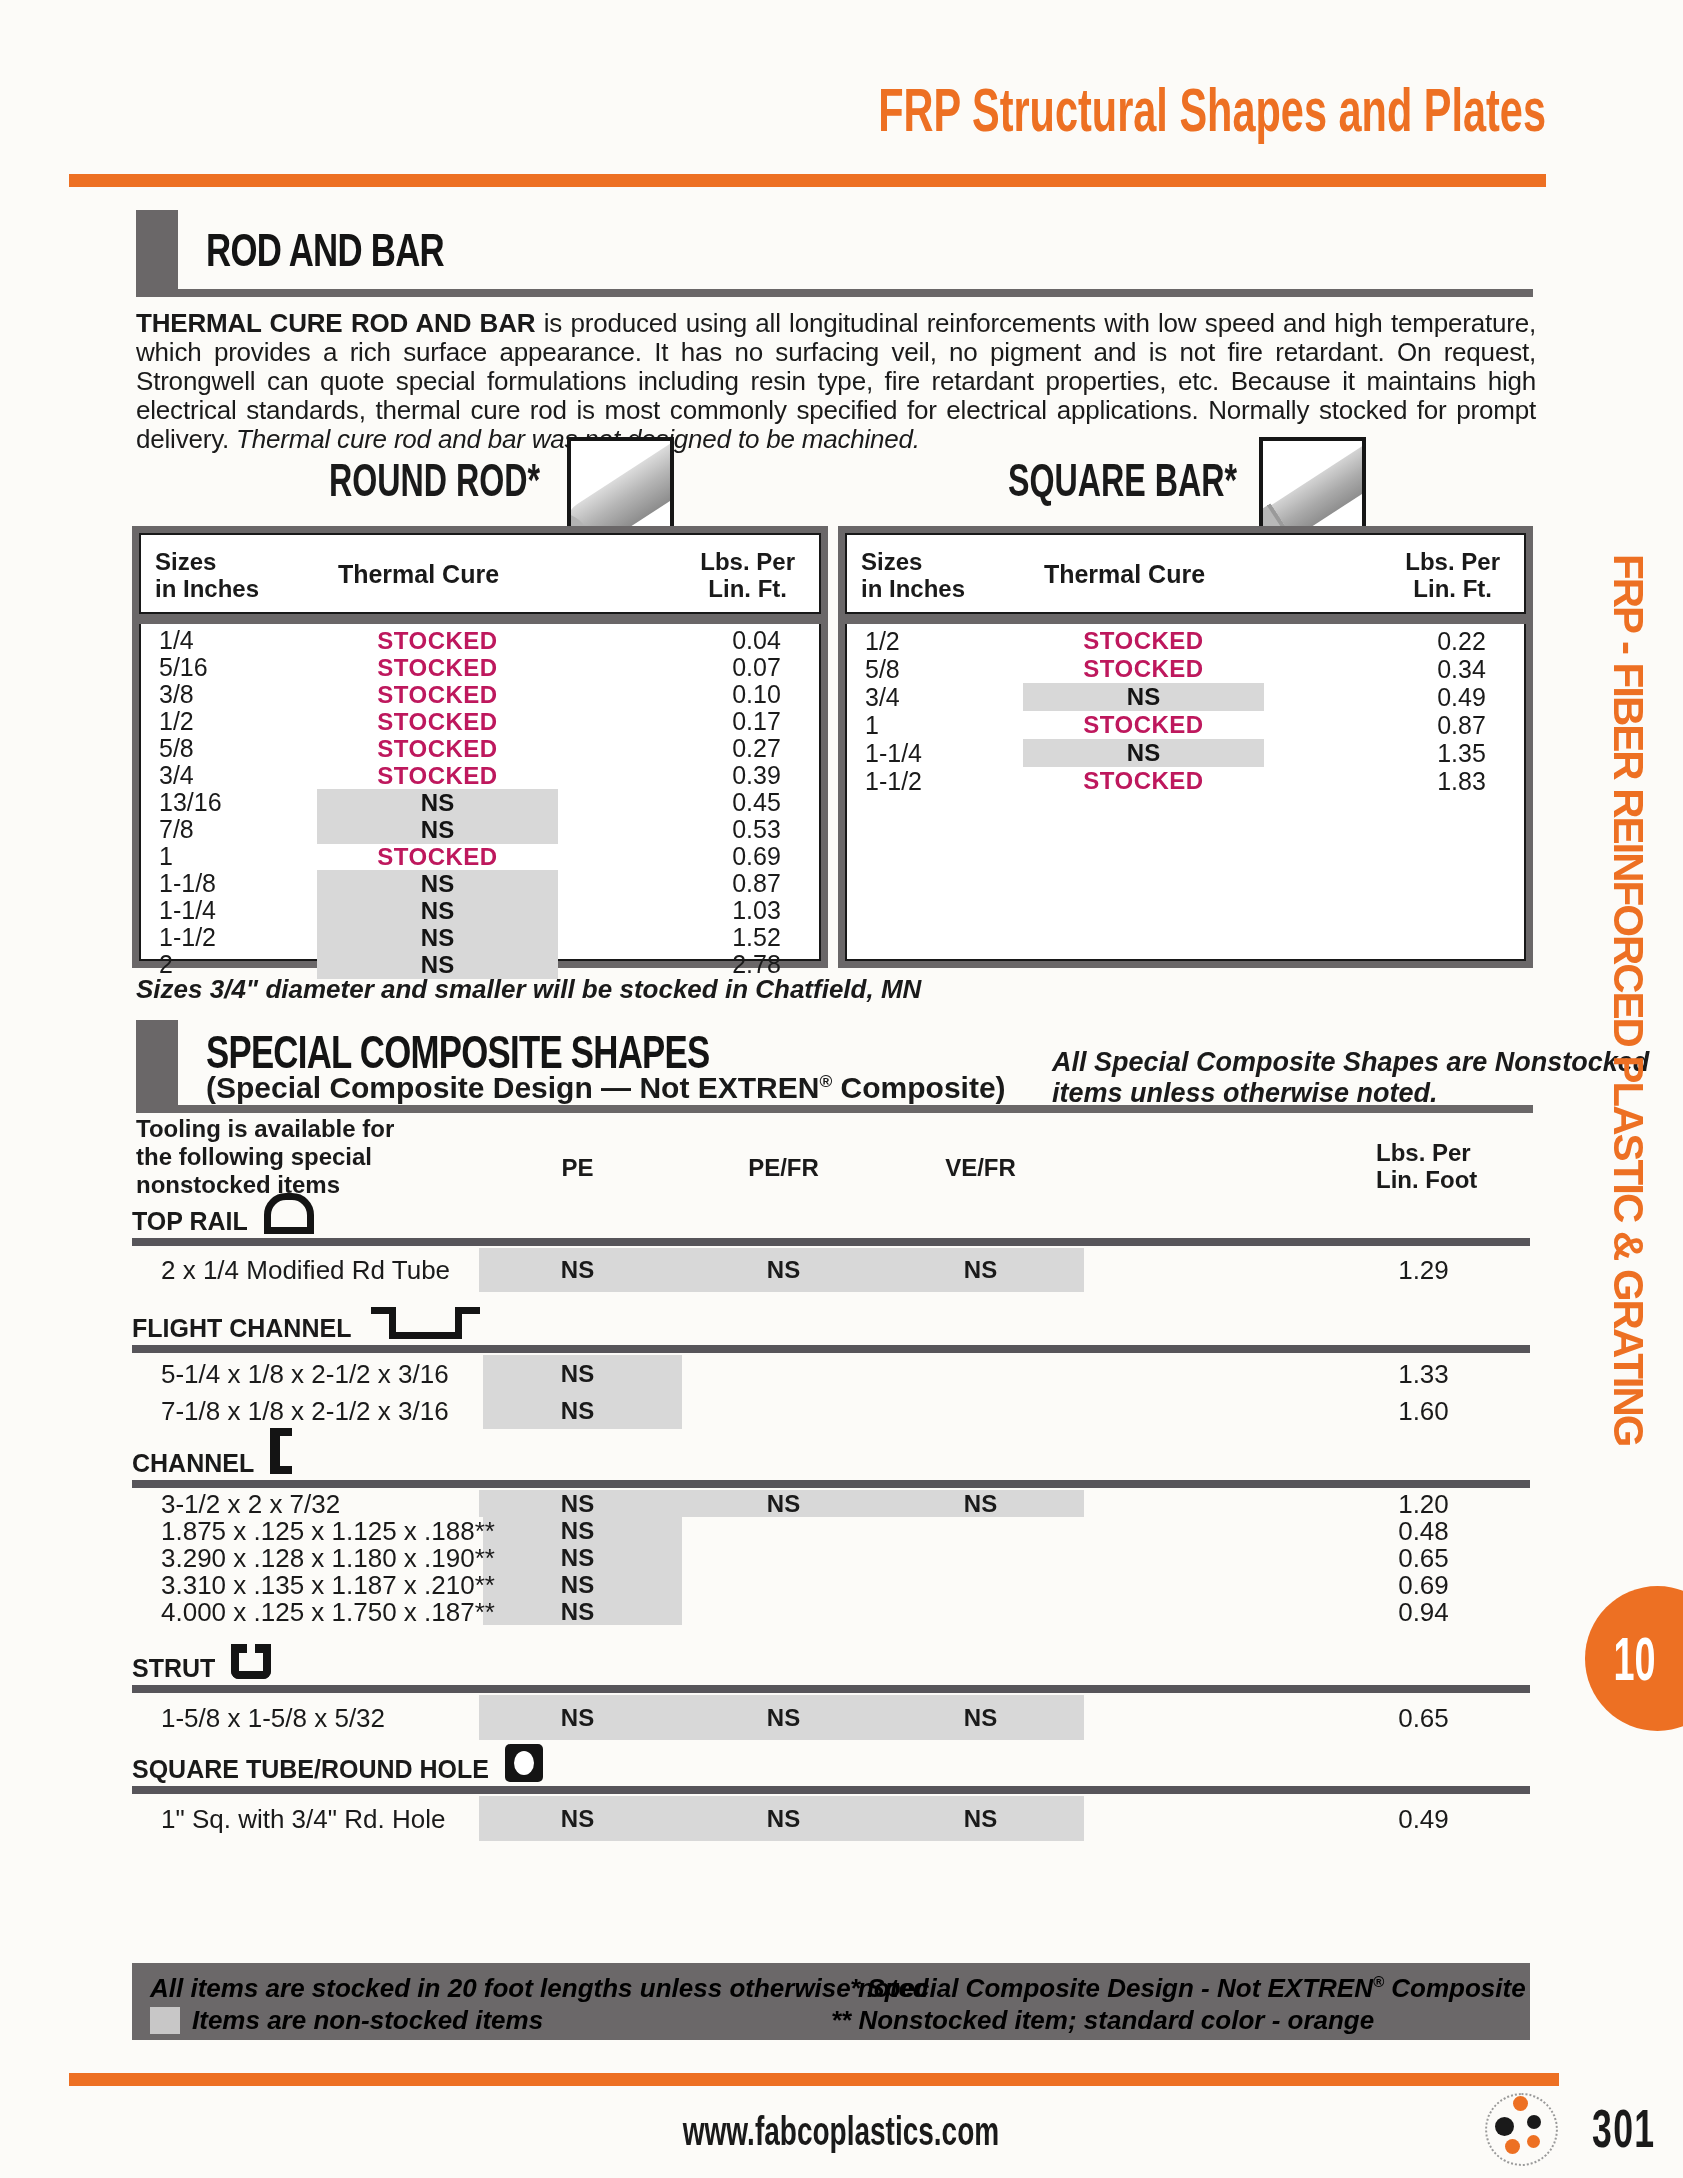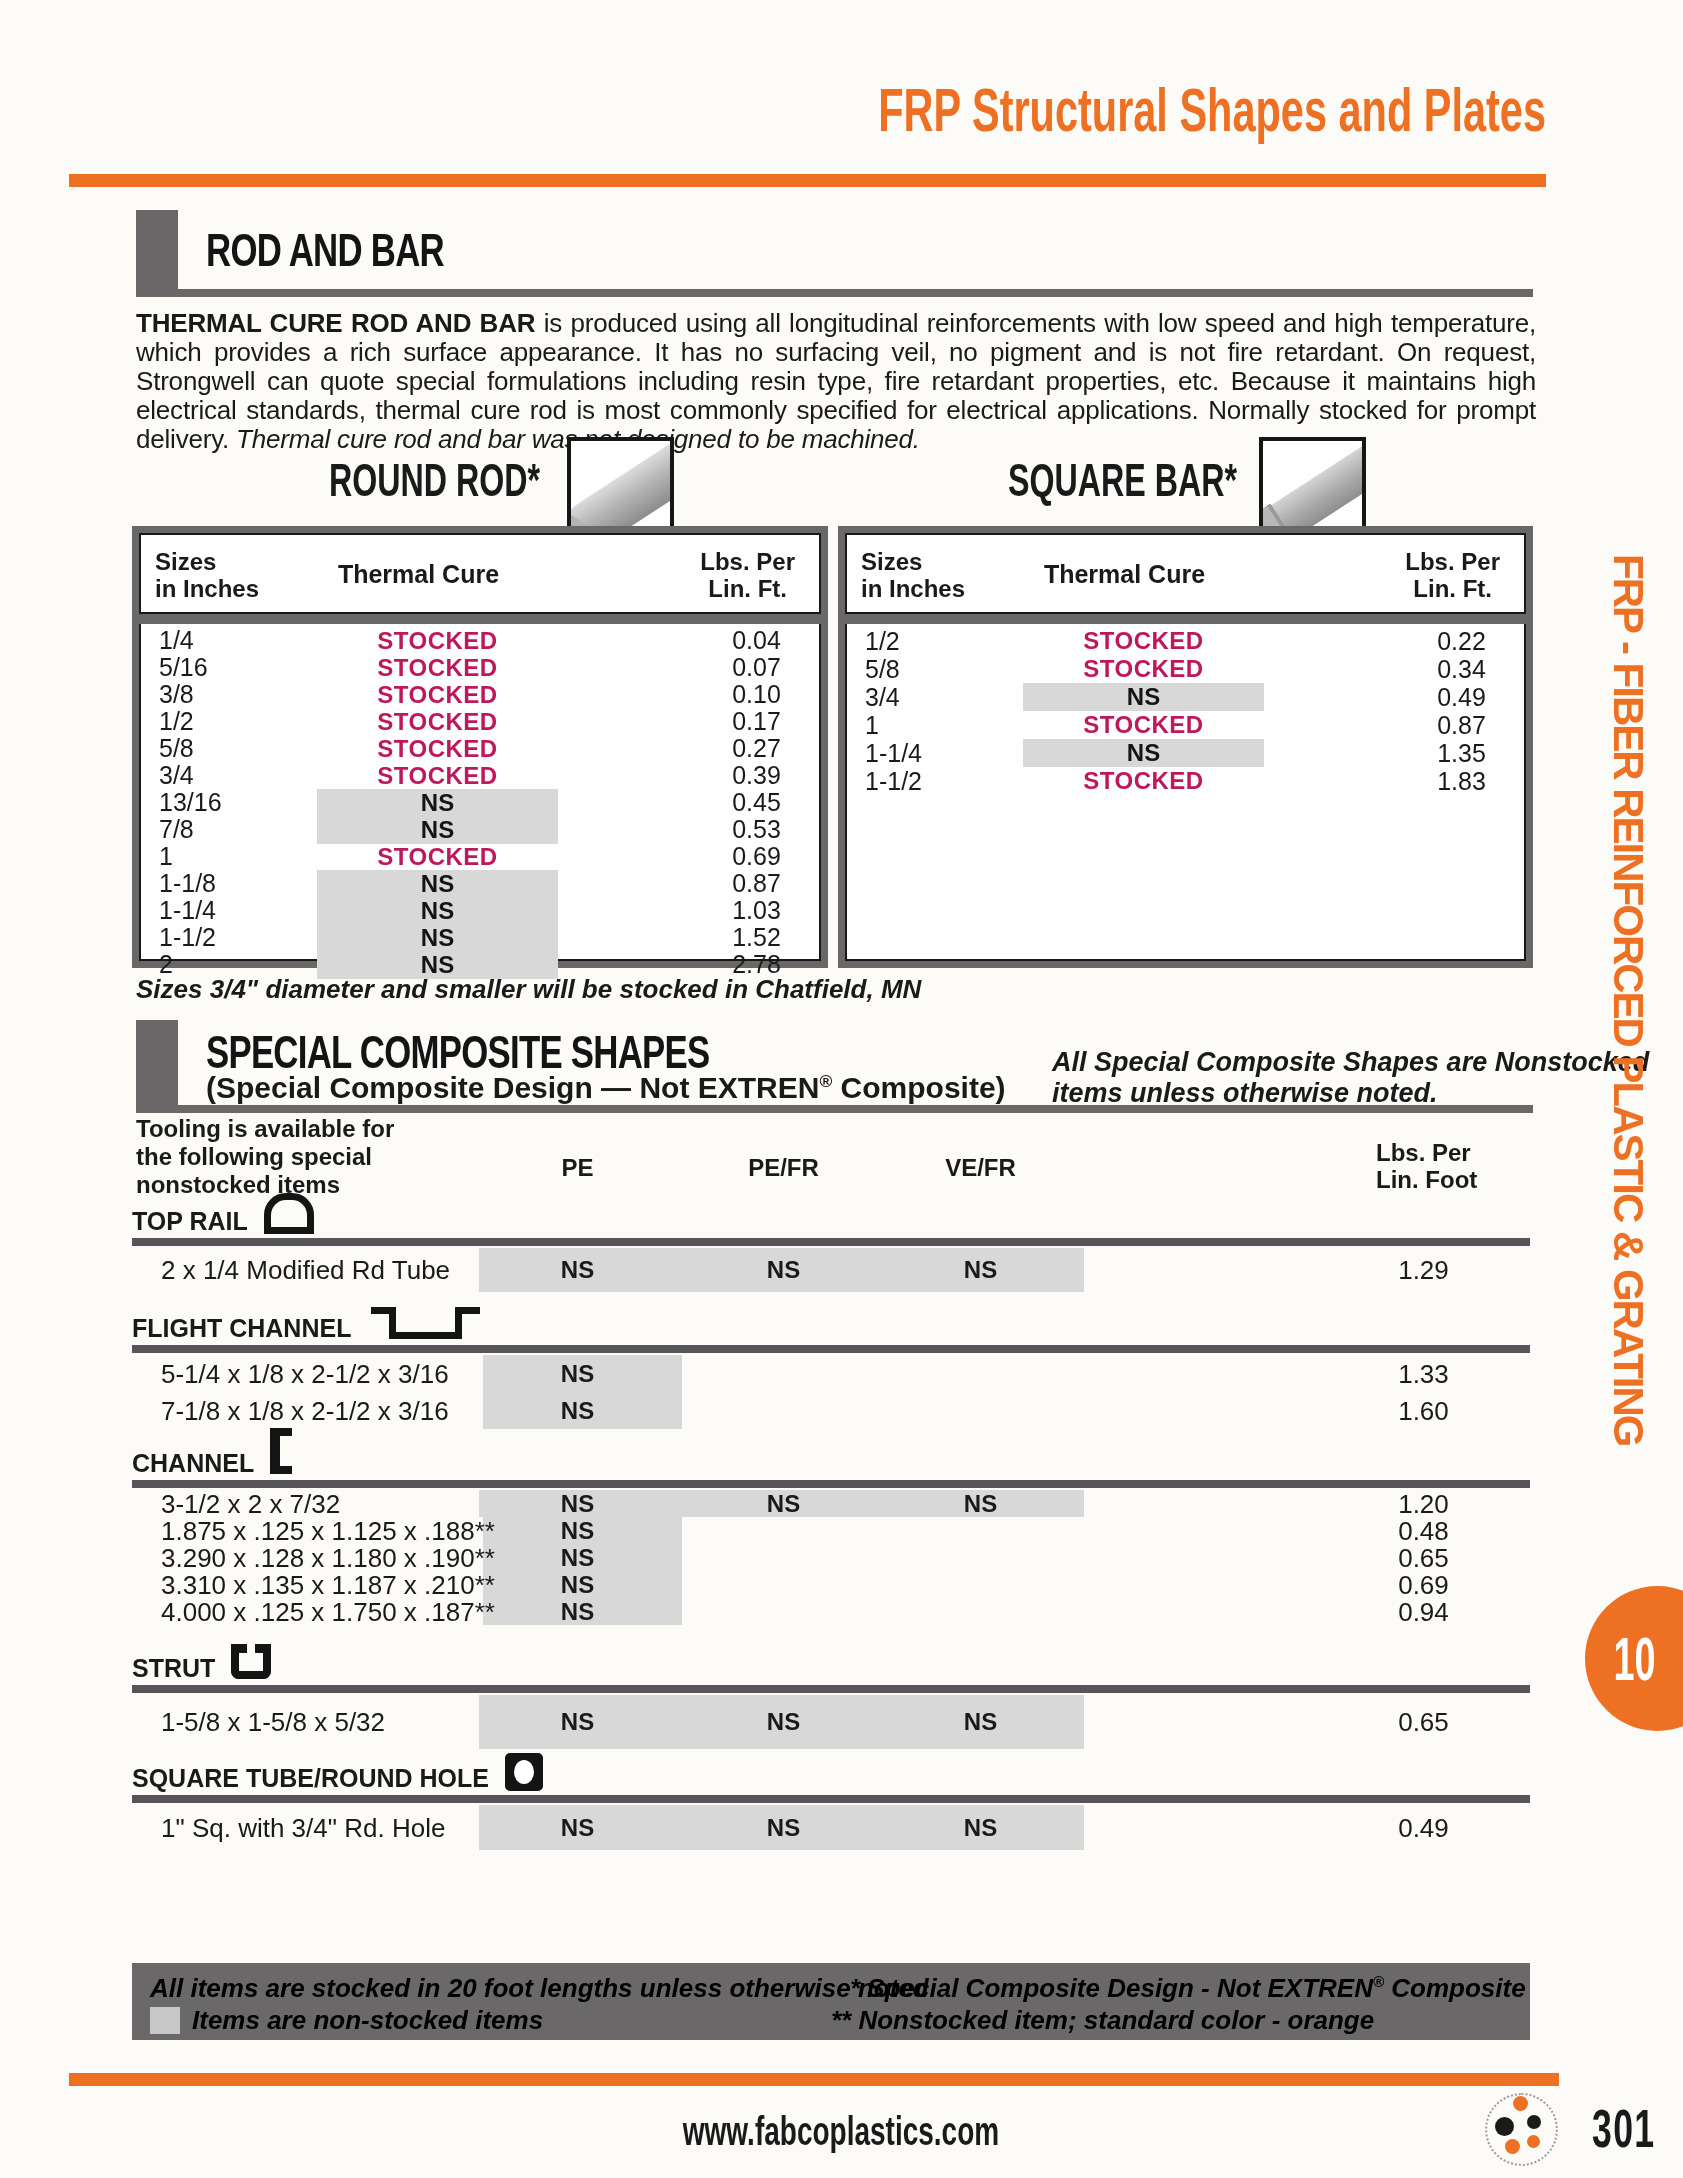--- a/index.html
+++ b/index.html
@@ -374,21 +374,21 @@
         <div class="gray-pe"></div>
         <span class="s-size">4.000 x .125 x 1.750 x .187**</span>
         <span class="s-ns c1">NS</span>
         <span class="s-lbs">0.94</span>
       </div>
       <div class="glabel" style="margin-top: 22px;">
         <span class="gname">STRUT</span>
         <span class="gicon strut-icon"></span>
       </div>
       <div class="grule"></div>
-      <div class="srow" style="height: 54px;">
+      <div class="srow" style="height: 45px;">
         <div class="gray-wide"></div>
         <span class="s-size">1-5/8 x 1-5/8 x 5/32</span>
         <span class="s-ns c1">NS</span>
         <span class="s-ns c2">NS</span>
         <span class="s-ns c3">NS</span>
         <span class="s-lbs">0.65</span>
       </div>
       <div class="glabel" style="margin-top: 8px;">
         <span class="gname">SQUARE TUBE/ROUND HOLE</span>
         <span class="gicon square-tube-icon"></span>

